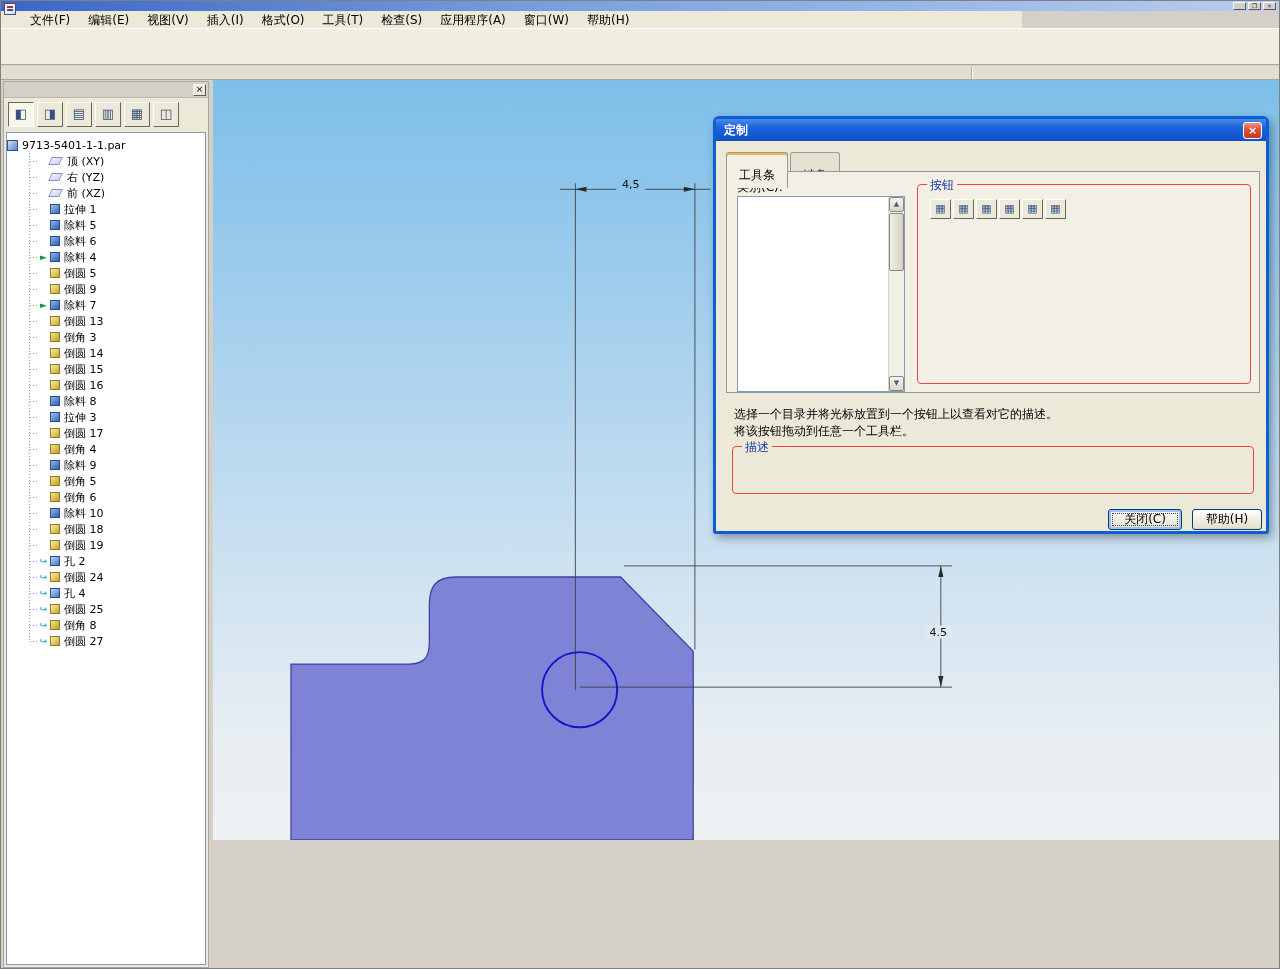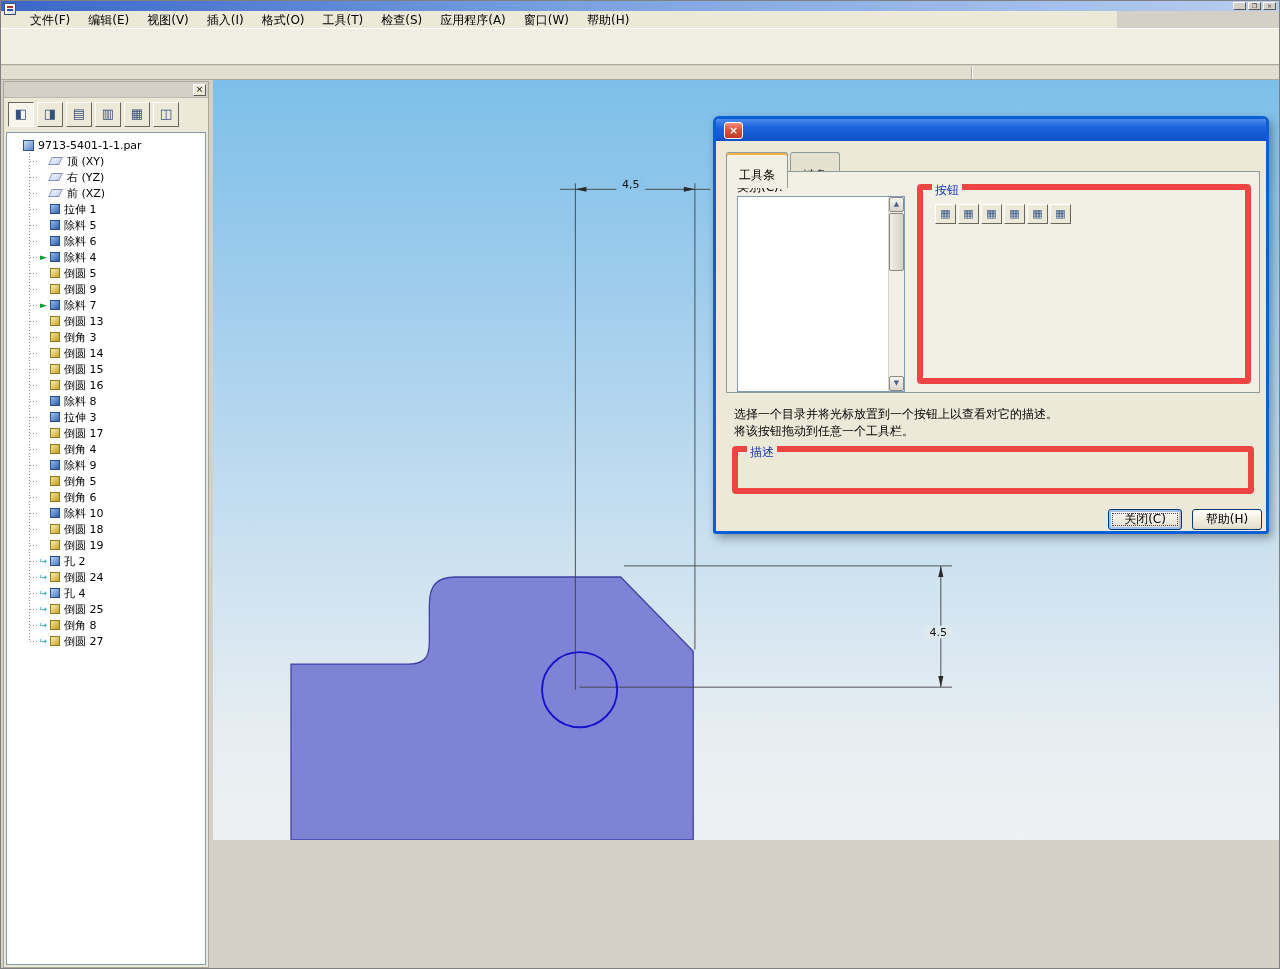--- a/index.html
+++ b/index.html
@@ -13,21 +13,21 @@
   }
   
   .titlebar { position:absolute; left:0; top:0; width:1280px; height:10px;
     background:linear-gradient(90deg,#3a66c8 0%,#7aa2e0 45%,#b8cdf0 100%); }
   .app-icon { position:absolute; left:3px; top:2px; width:12px; height:12px; z-index:5;
     background:linear-gradient(135deg,#ffffff 40%,#cdd8ee); border:1px solid #44507a; }
   .app-icon::after { content:""; position:absolute; left:2px; top:2px; width:6px; height:2px; background:#b03030; box-shadow:0 3px 0 #3050b0; }
   .win-controls { position:absolute; right:3px; top:1px; display:flex; gap:2px; }
   .win-btn { width:13px; height:8px; background:#d4d0c8; border:1px solid;
     border-color:#fff #5a5a5a #5a5a5a #fff; font-size:6px; line-height:5px; text-align:center; color:#333; }
-  .menubar { position:absolute; left:0; top:10px; width:1116px; height:17px; background:#ece9d8;
+  .menubar { position:absolute; left:0; top:10px; width:1021px; height:17px; background:#ece9d8;
     display:flex; align-items:center; padding-left:20px; }
   .menu-item { padding:1px 9px; height:15px; line-height:14px; }
   .toolbar-area { position:absolute; left:0; top:27px; width:1280px; height:37px; background:#f0eee1;
     border-top:1px solid #ffffff; border-bottom:1px solid #aca899; }
   .toolbar-strip { position:absolute; left:0; top:65px; width:1280px; height:14px; background:#e2dfd0;
     border-bottom:1px solid #aca899; }
   .strip-divider { position:absolute; left:970px; top:1px; width:1px; height:12px; background:#aca899; box-shadow:1px 0 0 #fff; }
 
   
   .edgebar { position:absolute; left:2px; top:80px; width:206px; height:887px;
@@ -36,21 +36,21 @@
     border-bottom:1px solid #bdb9ac; }
   .edgebar-close { position:absolute; right:2px; top:2px; width:13px; height:12px; background:#ece9d8;
     border:1px solid; border-color:#fff #5a5a5a #5a5a5a #fff; font-size:9px; line-height:9px; text-align:center; }
   .edgebar-tools { position:absolute; left:2px; top:18px; height:30px; display:flex; gap:3px; padding:2px; }
   .edge-tool { width:26px; height:25px; background:#ece9d8; border:1px solid;
     border-color:#fff #6a675c #6a675c #fff; font-size:13px; line-height:22px; text-align:center; color:#35507c; }
   .edge-tool.pressed { border-color:#6a675c #fff #fff #6a675c; background:#f7f5ec; }
   .tree-wrap { position:absolute; left:2px; top:50px; right:2px; bottom:2px; background:#ffffff;
     border:1px solid #7f9db9; overflow:hidden; font-size:11px; padding-top:4px; }
   .tree-row { display:flex; align-items:center; height:16px; white-space:nowrap; }
-  .tree-root-row { padding-left:16px;text-align:right; }
+  .tree-root-row { padding-left:0;text-align:right; }
   .tree-children { position:relative; }
   .tree-children::before { content:""; position:absolute; left:22px; top:0; bottom:8px; width:1px;
     background:repeating-linear-gradient(180deg,#909090 0 1px,transparent 1px 3px); }
   .tree-children .tree-row { padding-left:23px; }
   .tree-children .tree-row::before { content:""; width:7px; height:1px;
     background:repeating-linear-gradient(90deg,#909090 0 1px,transparent 1px 3px); }
   .tree-prefix { display:inline-block; width:13px; text-align:center; font-size:9px; line-height:14px; }
   .tree-prefix.arrow { color:#0b9a30; }
   .tree-prefix.link  { color:#1f9ccc; }
   .tree-icon { display:inline-block; margin-right:4px; flex:none; }
@@ -92,21 +92,21 @@
   .cat-item { height:12px; line-height:12px; padding-left:3px; white-space:nowrap; }
   .cat-item.selected { background:#2f5bc4; color:#fff; }
   .sb { position:absolute; right:0; top:0; width:16px; bottom:0; background:#f2f0e6;
     border-left:1px solid #d8d5c8; }
   .sb-btn { position:absolute; left:0; width:15px; height:15px; background:linear-gradient(180deg,#f6f5f0,#d9d6cb);
     border:1px solid #8c8a80; border-radius:2px; font-size:7px; line-height:13px; text-align:center; color:#4d6185; }
   .sb-btn.up { top:0; }
   .sb-btn.down { bottom:0; }
   .sb-thumb { position:absolute; left:0; top:16px; width:15px; height:58px;
     background:linear-gradient(90deg,#f0eee6,#d6d2c6); border:1px solid #8c8a80; border-radius:2px; }
-  .groupbox { position:absolute; border:6px solid #ef4444; border-radius:4px; }
+  .groupbox { position:absolute; border:1px solid #ef4444; border-radius:4px; }
   .group-label { position:absolute; top:-8px; left:9px; padding:0 3px; color:#1636ad; background:inherit; }
   .gb-buttons { left:190px; top:12px; width:334px; height:200px; background:#f2f0e4; }
   .gb-desc { left:16px; top:327px; width:522px; height:48px; background:#ece9d8;padding-left:40px; }
   .btn-grid { position:absolute; left:12px; top:14px; display:flex; gap:2px; }
   .mini-btn { width:21px; height:20px; background:#ece9d8; border:1px solid;
     border-color:#fff #6a675c #6a675c #fff; font-size:11px; line-height:18px; text-align:center; color:#3a5a8c; }
   .instr { position:absolute; left:18px; width:520px; line-height:16px; }
   .instr.l1 { top:287px; }
   .instr.l2 { top:304px; }
   .xp-btn { position:absolute; top:390px; height:21px; border:1px solid #003c74; border-radius:3px;
@@ -347,20 +347,21 @@
 
     <rect x="381" y="114" width="34" height="15" fill="#8ac4ea"></rect>
     <text x="398" y="126" font-size="13" fill="#111" text-anchor="middle">4,5</text>
     <rect x="742" y="639" width="33" height="15" fill="#dfe9f0"></rect>
     <text x="758" y="651" font-size="13" fill="#111" text-anchor="middle">4.5</text>
   </svg>
 </div>
 
 <div class="dialog">
   <div class="dlg-title">
+    <span class="dlg-title-text">定制</span>
     <div class="dlg-close">
       <span>×</span>
     </div>
   </div>
 
   <div class="tabs">
     <span class="tab active">工具条</span>
     <span class="tab">键盘</span>
   </div>
 

